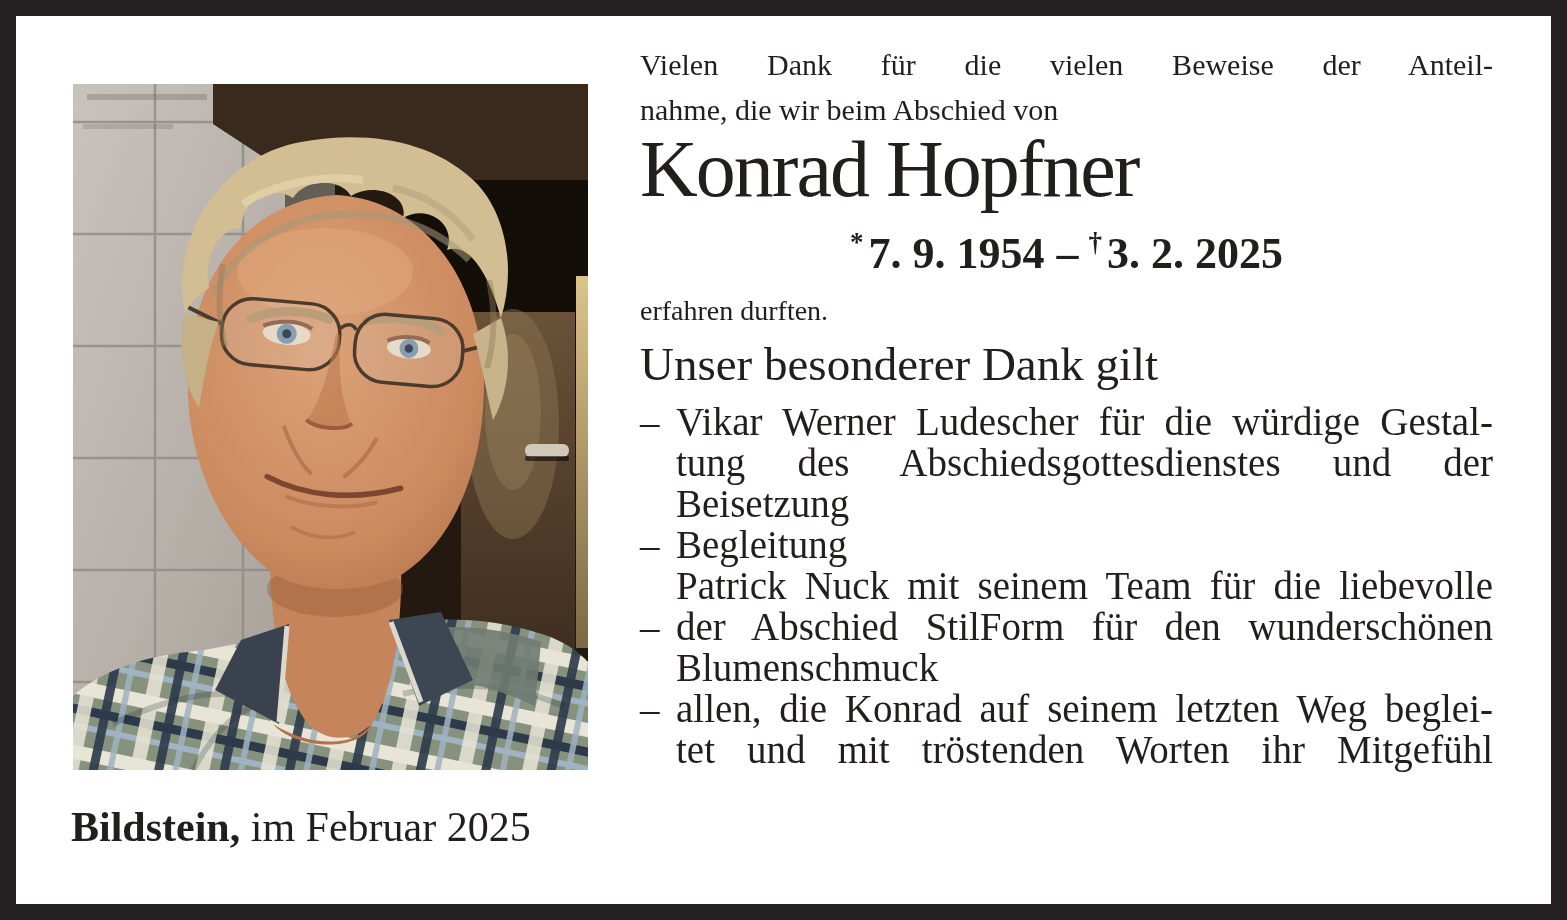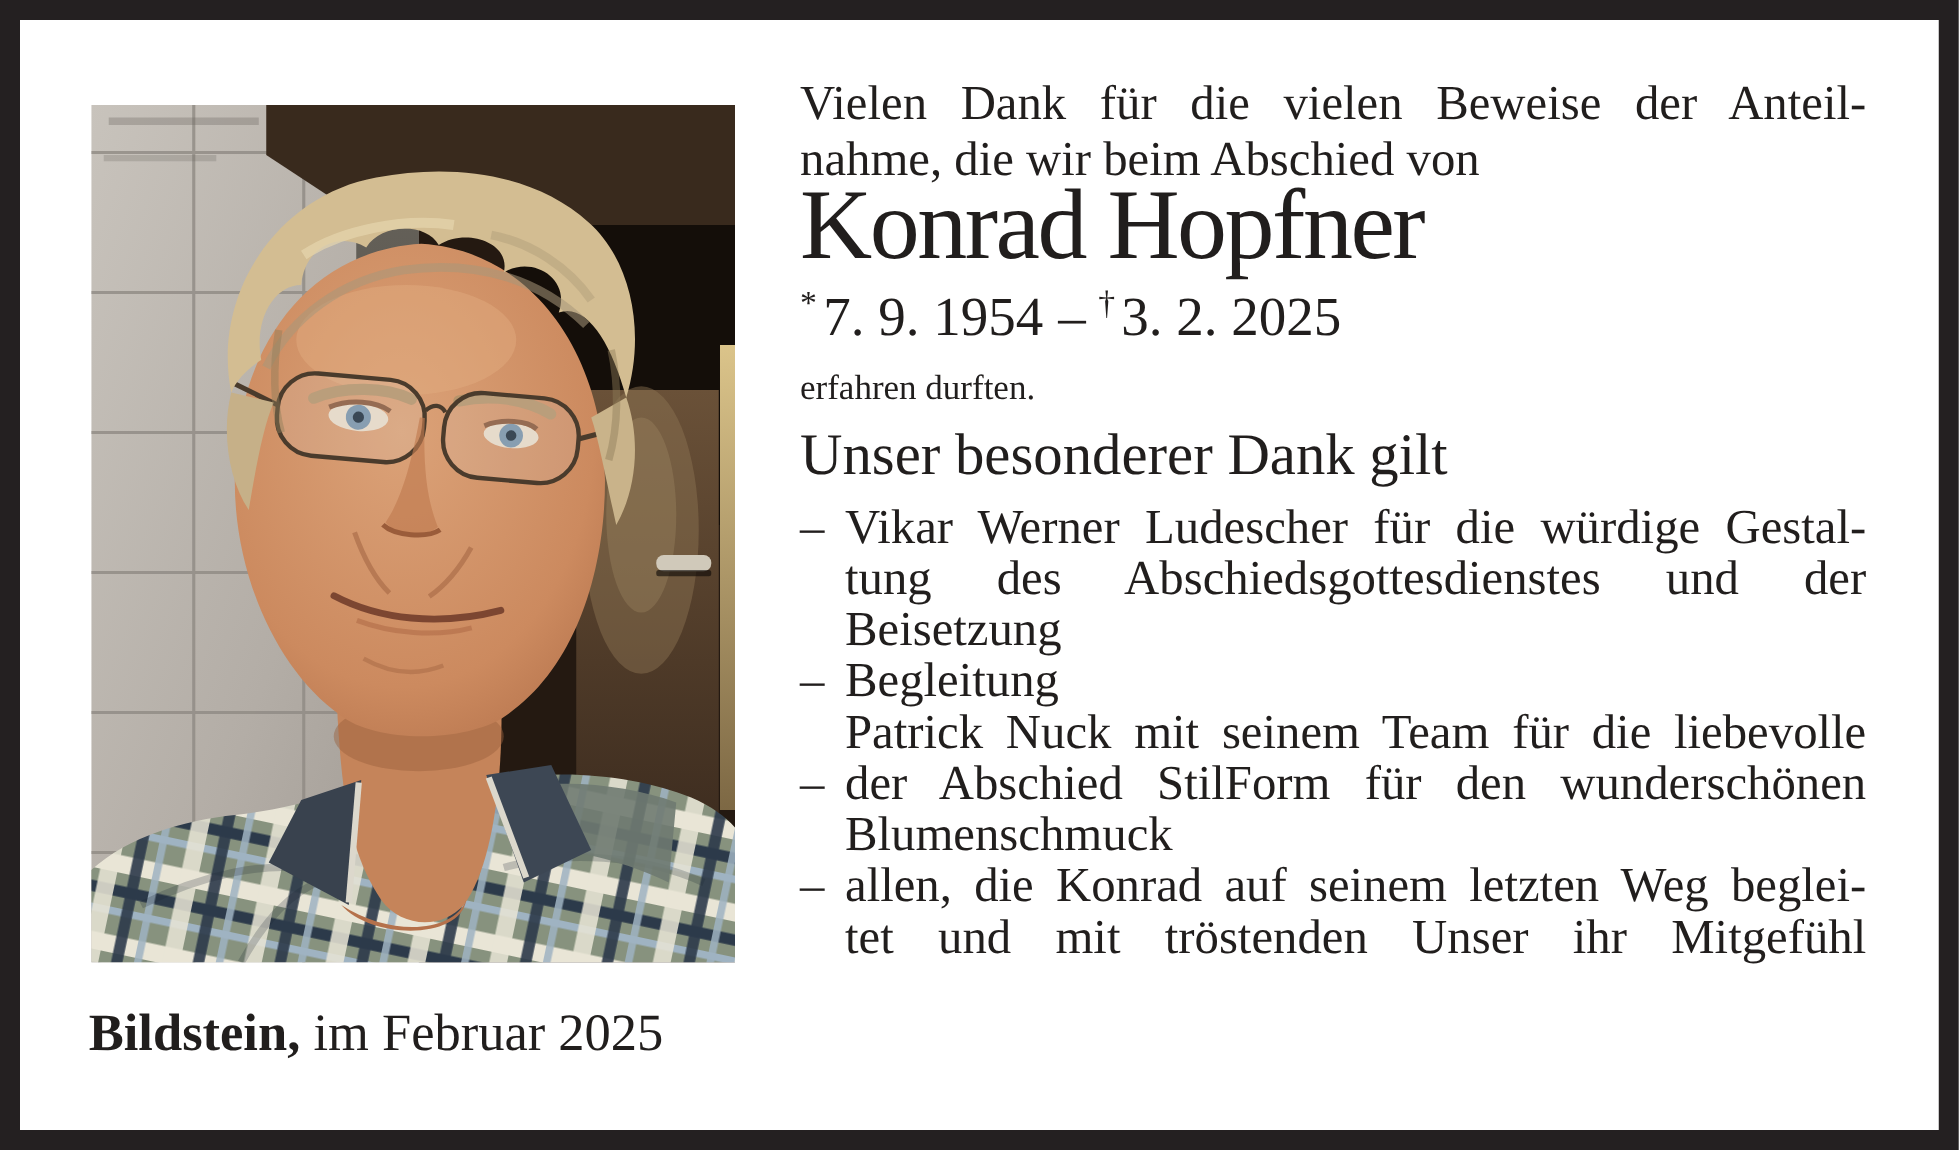--- a/index.html
+++ b/index.html
@@ -20,25 +20,25 @@
   }
   .abs{position:absolute;}
   
   .photo{left:57px;top:68px;width:515px;height:686px;}
   .photo svg{display:block;width:515px;height:686px;}
   
   .dateline{left:55px;top:788px;font-size:42px;line-height:46px;white-space:nowrap;}
   .dateline .b{font-weight:700;}
   
   .col{left:624px;width:853px;}
-  .intro{top:44px;font-size:39px;line-height:45px;}
+  .intro{top:26px;font-size:30px;line-height:45px;}
   .line{display:block;}
   .line.j{text-align:justify;text-align-last:justify;}
-  .name{top:122px;font-size:80px;line-height:84px;letter-spacing:-2px;white-space:nowrap;}
-  .dates{top:204px;font-size:44px;line-height:44px;font-weight:400;white-space:nowrap;}
+  .name{top:111px;font-size:80px;line-height:84px;letter-spacing:-2px;white-space:nowrap;}
+  .dates{top:204px;font-size:44px;line-height:44px;font-weight:700;white-space:nowrap;text-align:center;}
   .dates .sym{font-size:27px;vertical-align:17px;margin-right:5px;}
   .dates .sep{margin:0 10px 0 12px;}
   .erfahren{top:272px;font-size:28px;line-height:45px;}
   .thanks{top:326px;font-size:47px;line-height:45px;}
   .bullets{top:385px;font-size:39px;line-height:41px;}
   .bullet{display:flex;}
   .dash{flex:0 0 36px;}
   .blines{flex:1 1 auto;min-width:0;}
   .signature{top:807px;font-size:43px;line-height:48px;white-space:nowrap;}
   .signature .b{font-weight:700;}
@@ -229,19 +229,19 @@
       <span class="dash">–</span>
       <div class="blines">
         <span class="line j">der Abschied StilForm für den wunderschönen</span>
         <span class="line">Blumenschmuck</span>
       </div>
     </div>
     <div class="bullet">
       <span class="dash">–</span>
       <div class="blines">
         <span class="line j">allen, die Konrad auf seinem letzten Weg beglei-</span>
-        <span class="line j">tet und mit tröstenden Unser ihr Mitgefühl</span>
+        <span class="line j">tet und mit tröstenden Worten ihr Mitgefühl</span>
       </div>
     </div>
   </div>
 
 
 </div>
 
 </body></html>

